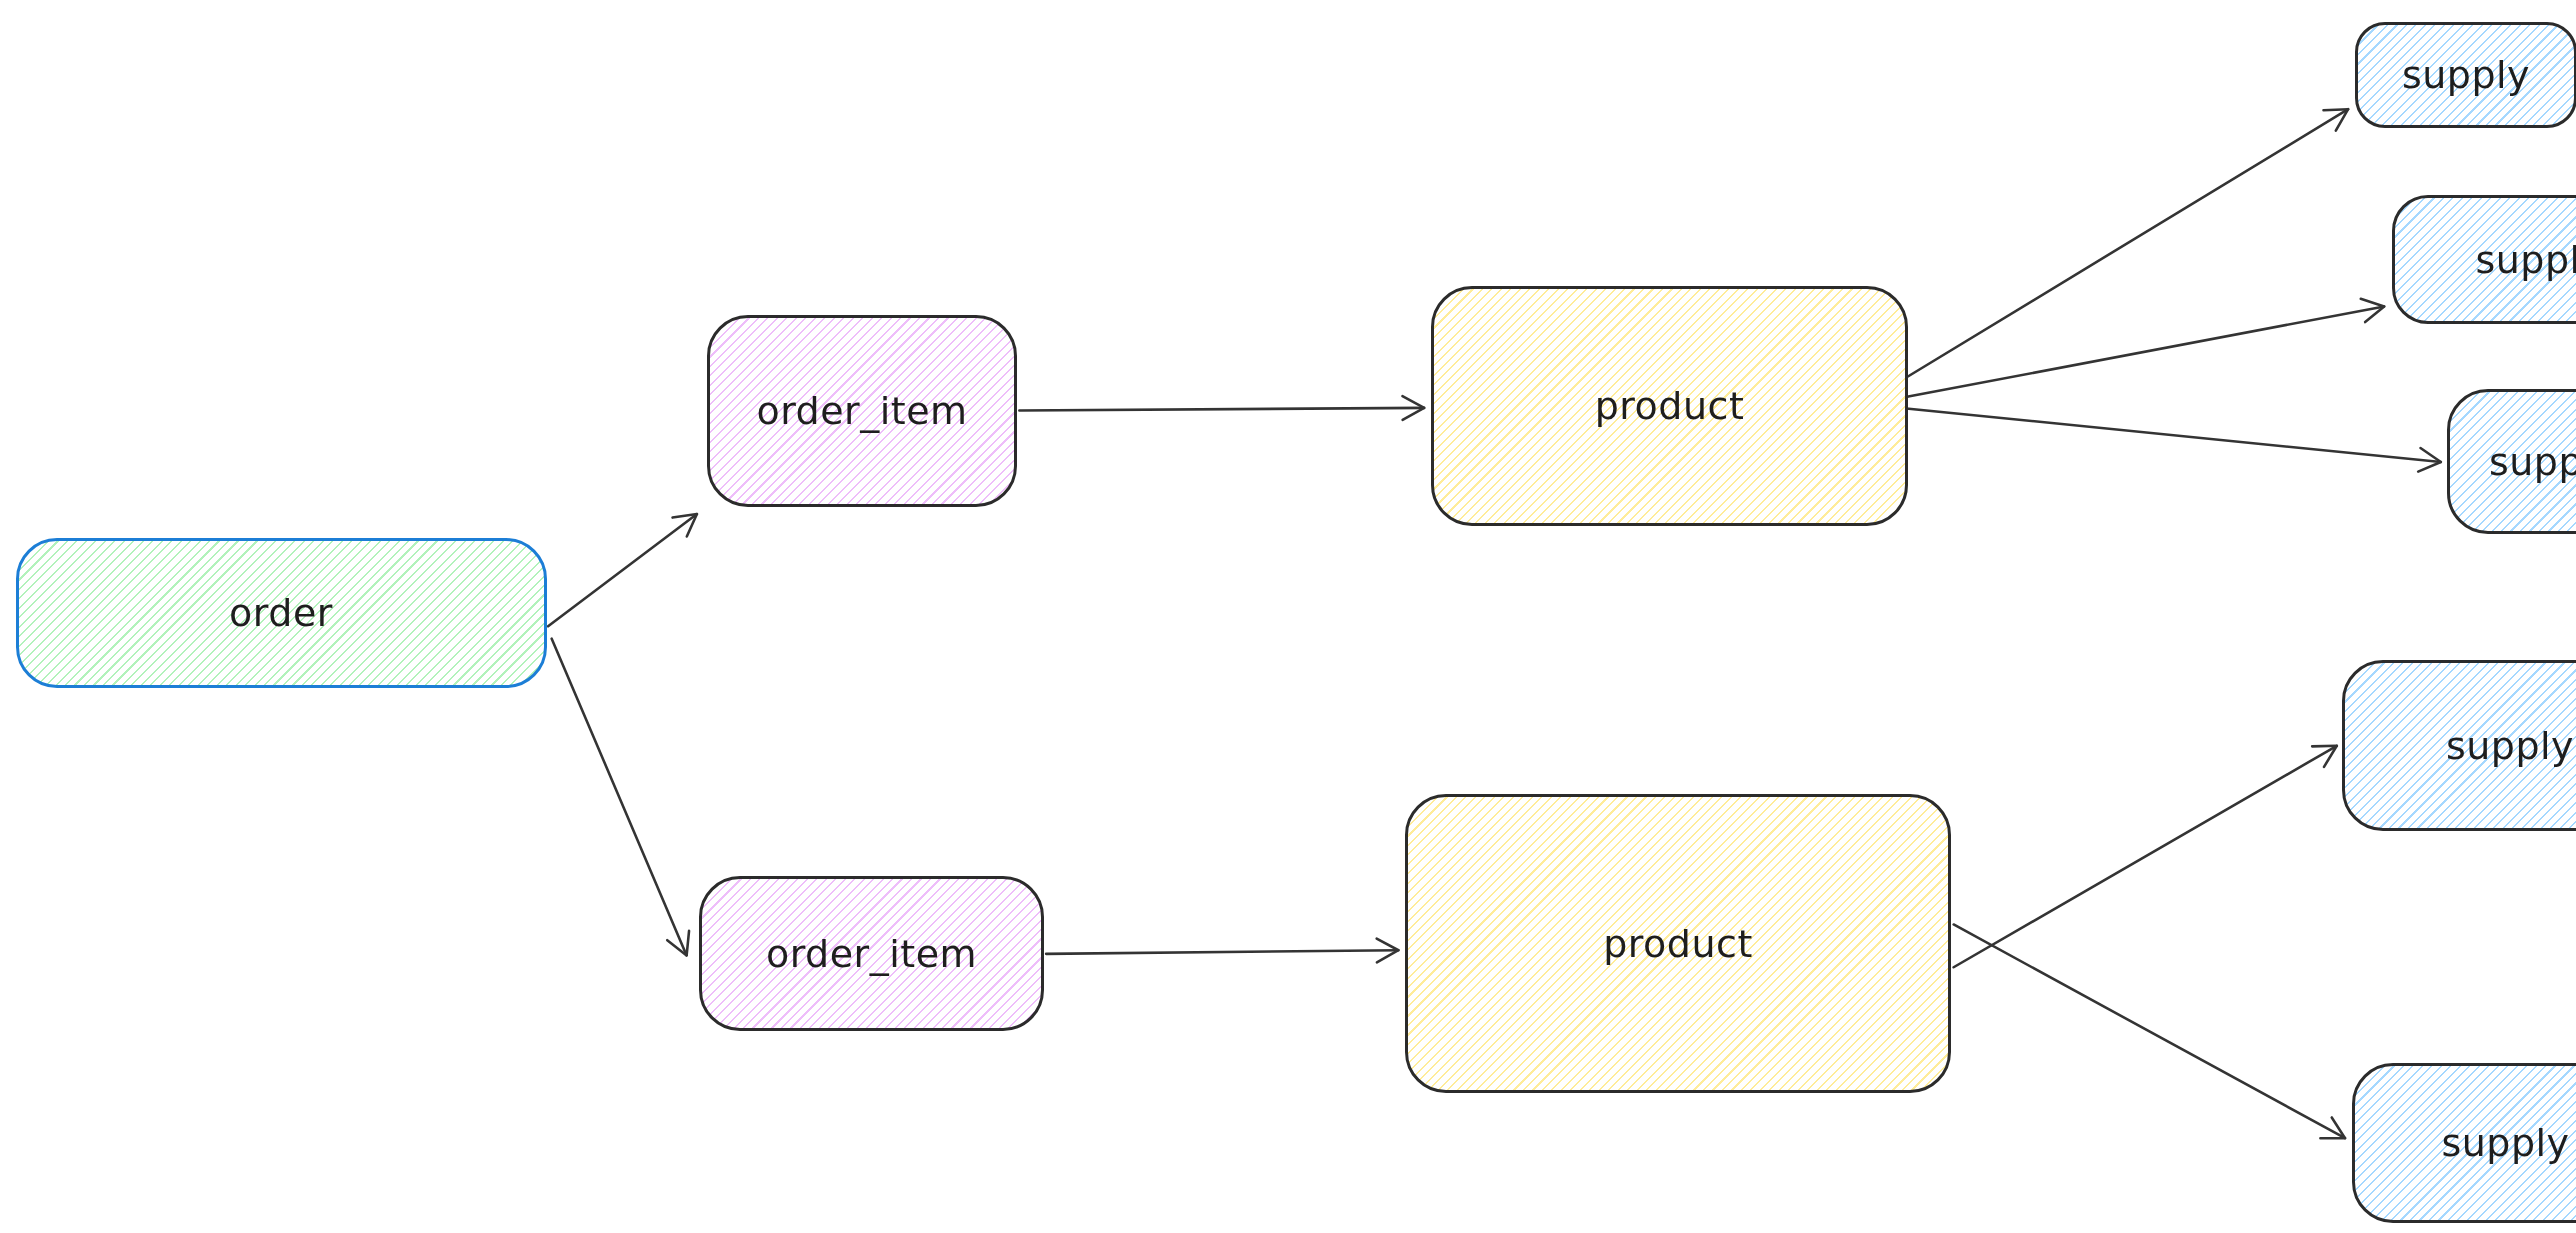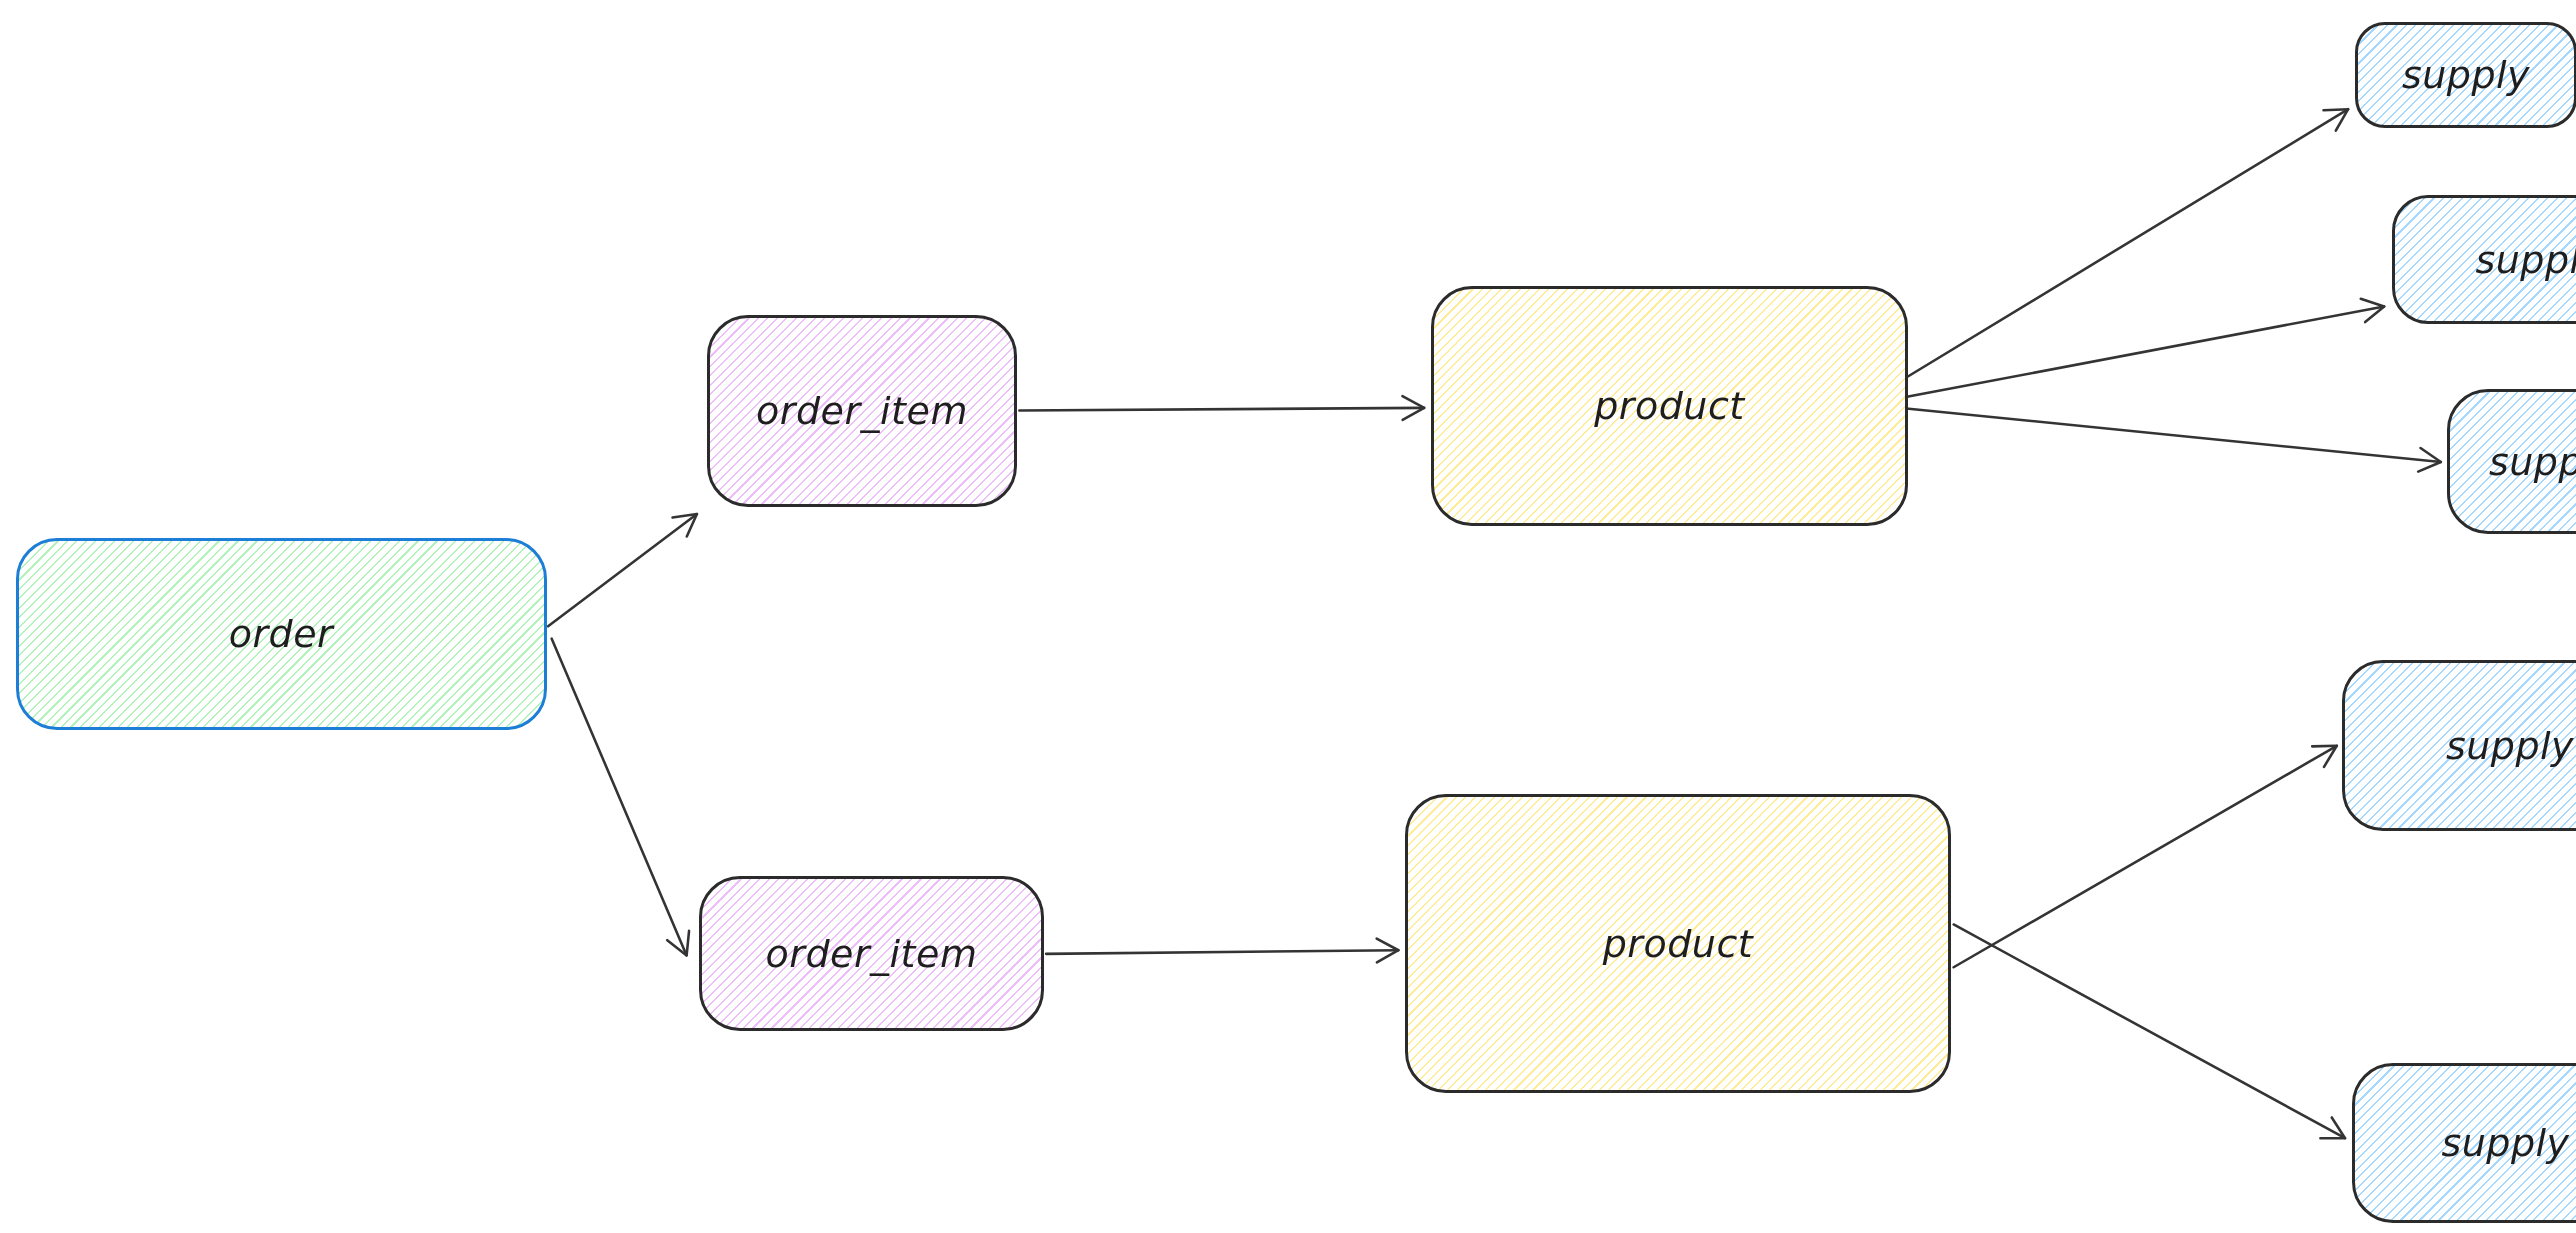--- a/index.html
+++ b/index.html
@@ -2,21 +2,21 @@
 <html style="font-size:8.2px"><head>
 <meta charset="utf-8">
 <style>
   html,body{margin:0;padding:0;background:#ffffff;}
   #canvas{position:relative;width:2700px;height:1233px;background:#ffffff;overflow:hidden;
           font-family:"DejaVu Sans",sans-serif;}
   #edge-layer{position:absolute;left:0;top:0;width:2700px;height:1233px;pointer-events:none;}
   .node{position:absolute;box-sizing:border-box;border:3.1px solid #1e1e1e;
         display:flex;align-items:center;justify-content:center;background-color:#ffffff;}
   .node .label{font-size:38px;font-weight:500;color:#1e1e1e;letter-spacing:0.5px;
-               font-family:"DejaVu Sans",sans-serif;white-space:nowrap;font-style:italic;}
+               font-family:"DejaVu Sans",sans-serif;white-space:nowrap;}
 </style>
 </head>
 <body>
 
 <div id="canvas">
   <svg id="edge-layer" viewBox="0 0 5240 2394" xmlns="http://www.w3.org/2000/svg">
     <defs>
       <marker id="arrowhead" viewBox="0 0 60 60" refX="52" refY="30" markerWidth="60" markerHeight="60" orient="auto" markerUnits="userSpaceOnUse">
         <path d="M10,7 L52,30 L10,53" fill="none" stroke="#343434" stroke-width="5" stroke-linecap="round" stroke-linejoin="round"></path>
       </marker>
@@ -27,21 +27,21 @@
         <line x1="1978" y1="797" x2="2764" y2="792" stroke="#343434" stroke-width="5" stroke-linecap="round" marker-end="url(#arrowhead)"></line>
         <line x1="3700" y1="733" x2="4558" y2="212" stroke="#343434" stroke-width="5" stroke-linecap="round" marker-end="url(#arrowhead)"></line>
         <line x1="3704" y1="770" x2="4628" y2="595" stroke="#343434" stroke-width="5" stroke-linecap="round" marker-end="url(#arrowhead)"></line>
         <line x1="3700" y1="793" x2="4738" y2="897" stroke="#343434" stroke-width="5" stroke-linecap="round" marker-end="url(#arrowhead)"></line>
         <line x1="2030" y1="1852" x2="2714" y2="1845" stroke="#343434" stroke-width="5" stroke-linecap="round" marker-end="url(#arrowhead)"></line>
         <line x1="3792" y1="1878" x2="4536" y2="1448" stroke="#343434" stroke-width="5" stroke-linecap="round" marker-end="url(#arrowhead)"></line>
         <line x1="3792" y1="1795" x2="4552" y2="2210" stroke="#343434" stroke-width="5" stroke-linecap="round" marker-end="url(#arrowhead)"></line>
       </g>
   </svg>
   <div id="node-layer">
-      <div class="node" style="left: 15.5px; top: 538px; width: 531px; height: 192px; border-color: rgb(28, 126, 214); border-radius: 41px; background-image: repeating-linear-gradient(135deg, rgb(178, 242, 187) 0px, rgb(178, 242, 187) 1.5px, transparent 1.5px, transparent 6.7px);">
+      <div class="node" style="left: 15.5px; top: 538px; width: 531px; height: 150px; border-color: rgb(28, 126, 214); border-radius: 41px; background-image: repeating-linear-gradient(135deg, rgb(178, 242, 187) 0px, rgb(178, 242, 187) 1.5px, transparent 1.5px, transparent 6.7px);">
         <span class="label" style="color: rgb(30, 30, 30);">order</span>
       </div>
       <div class="node" style="left: 707px; top: 315px; width: 310px; height: 192px; border-color: rgb(43, 43, 43); border-radius: 41px; background-image: repeating-linear-gradient(135deg, rgb(238, 190, 250) 0px, rgb(238, 190, 250) 1.5px, transparent 1.5px, transparent 6.7px);">
         <span class="label" style="color: rgb(30, 30, 30);">order_item</span>
       </div>
       <div class="node" style="left: 1431px; top: 286px; width: 477px; height: 240px; border-color: rgb(43, 43, 43); border-radius: 41px; background-image: repeating-linear-gradient(135deg, rgb(255, 236, 153) 0px, rgb(255, 236, 153) 1.5px, transparent 1.5px, transparent 6.7px);">
         <span class="label" style="color: rgb(30, 30, 30);">product</span>
       </div>
       <div class="node" style="left: 2355px; top: 21.6px; width: 222px; height: 106px; border-color: rgb(43, 43, 43); border-radius: 30px; background-image: repeating-linear-gradient(135deg, rgb(165, 216, 255) 0px, rgb(165, 216, 255) 1.5px, transparent 1.5px, transparent 6.7px);">
         <span class="label" style="color: rgb(30, 30, 30);">supply</span>

